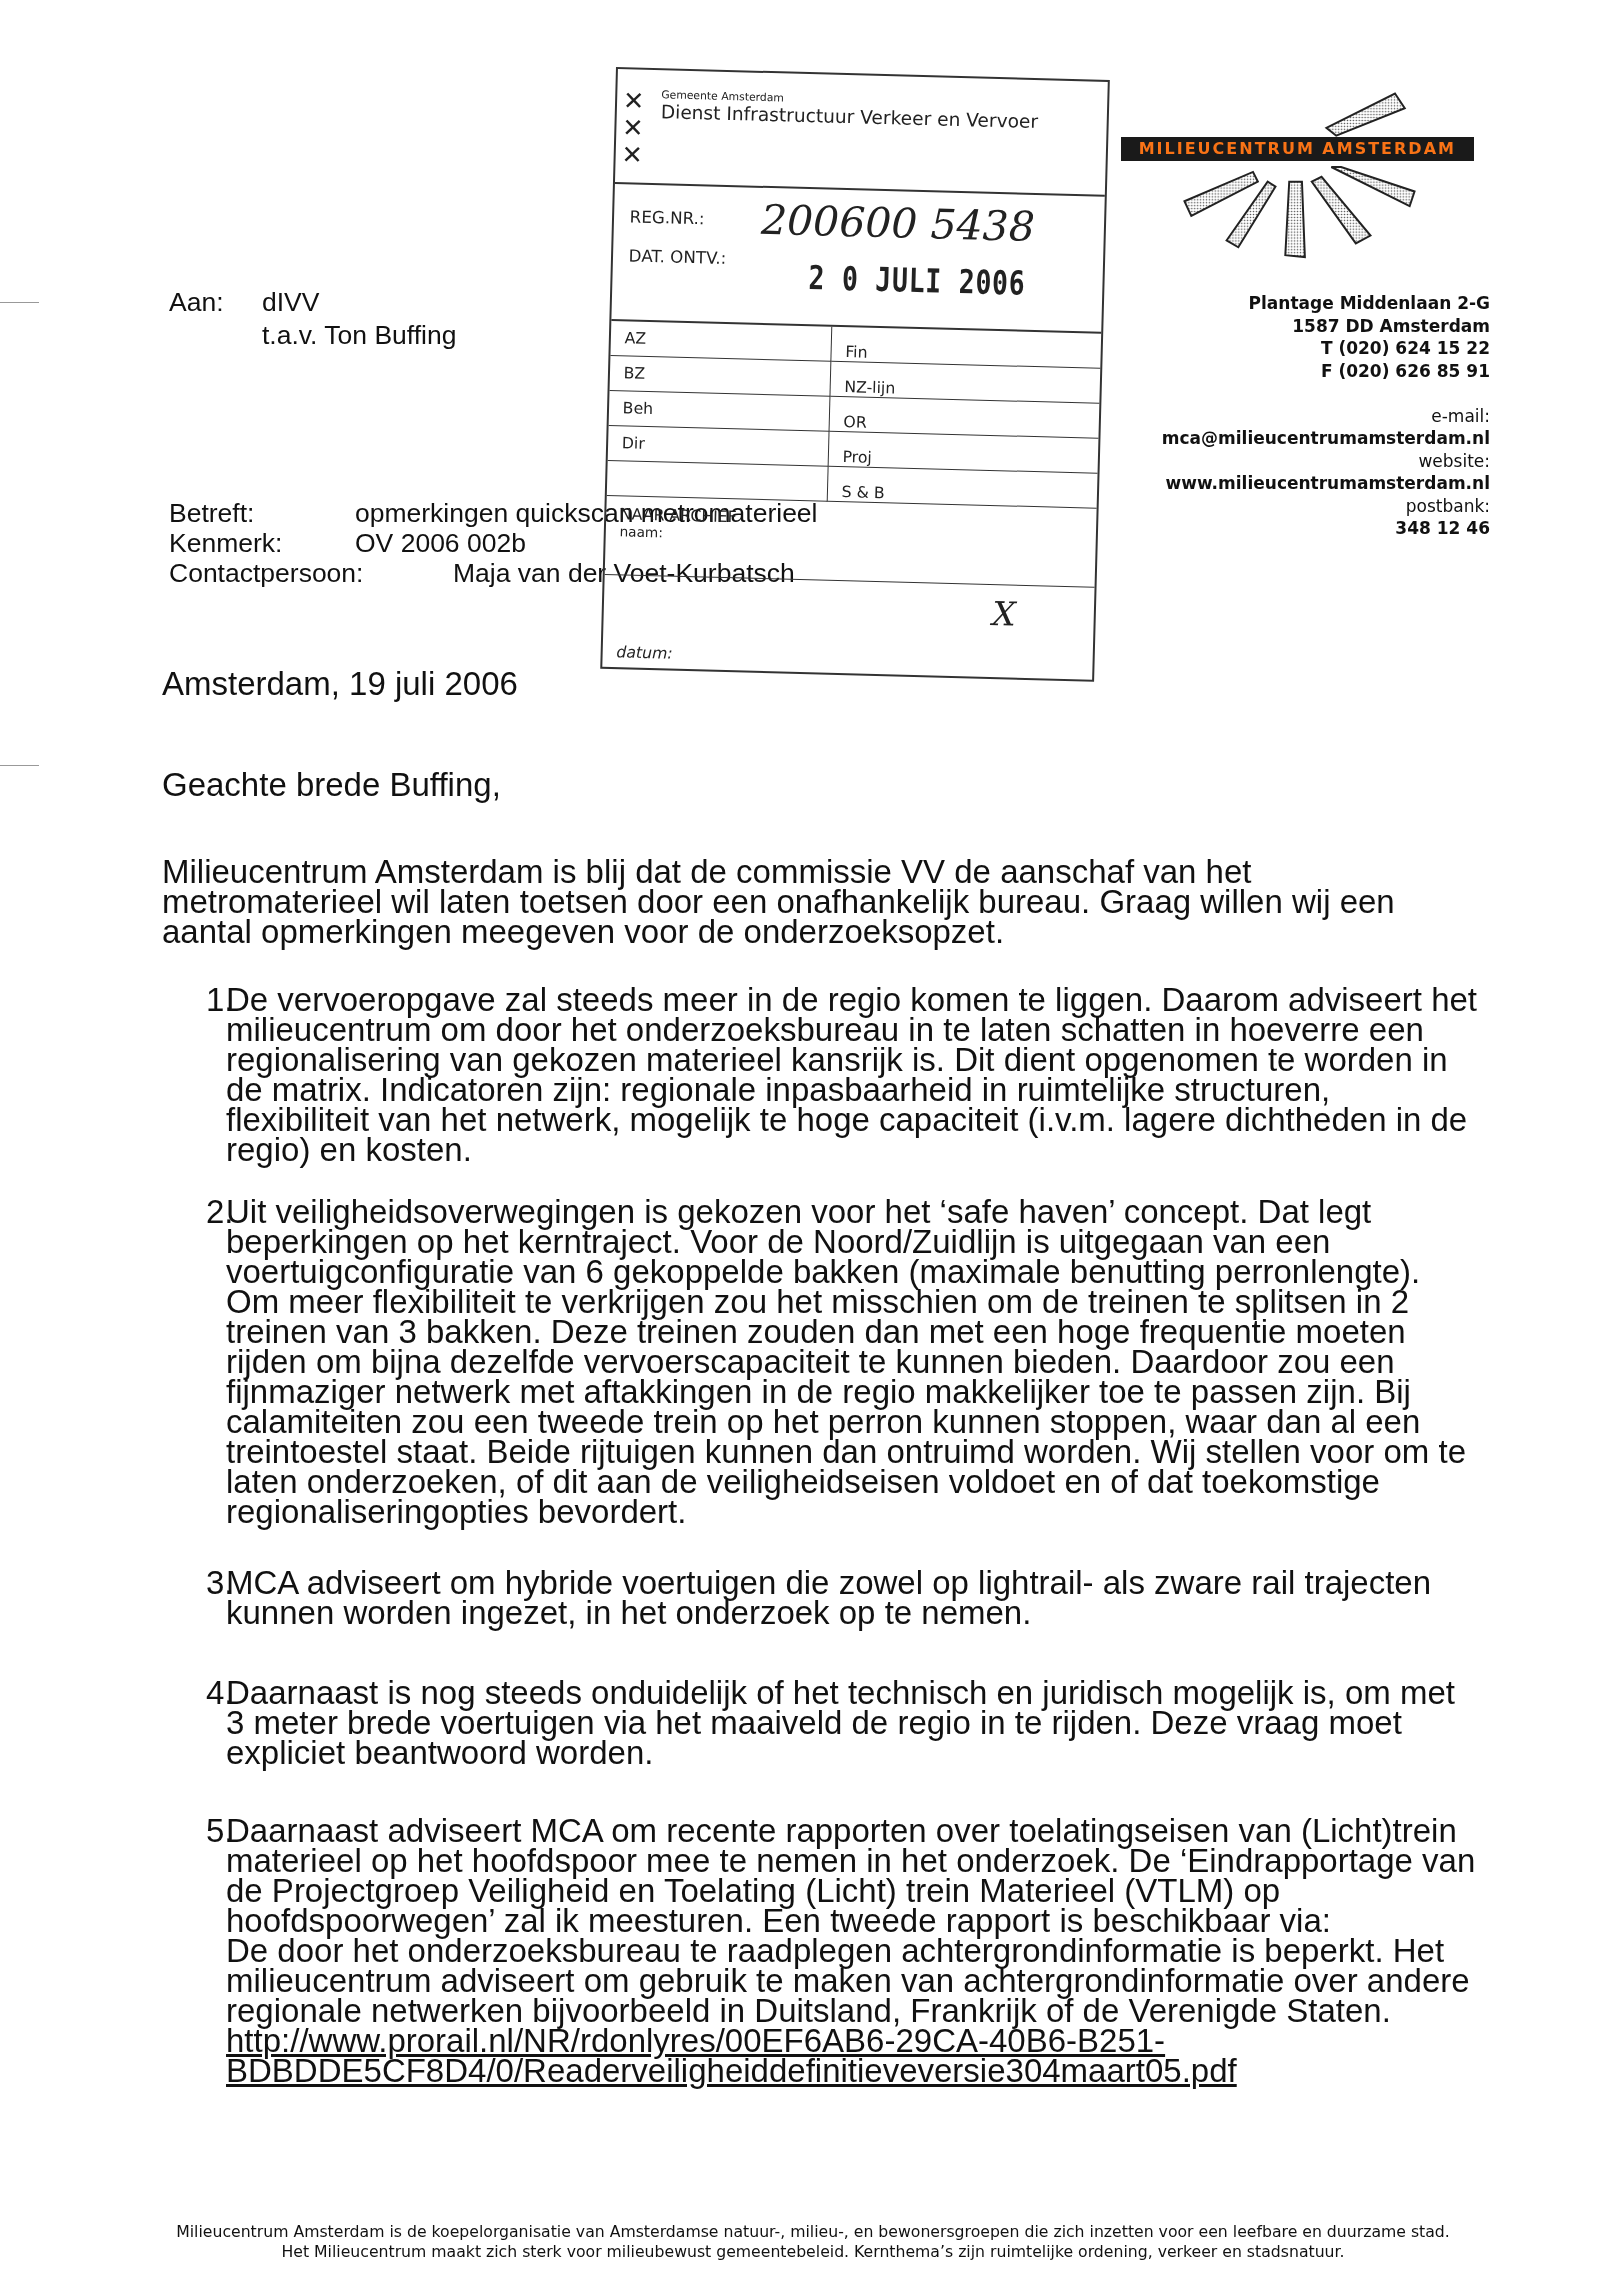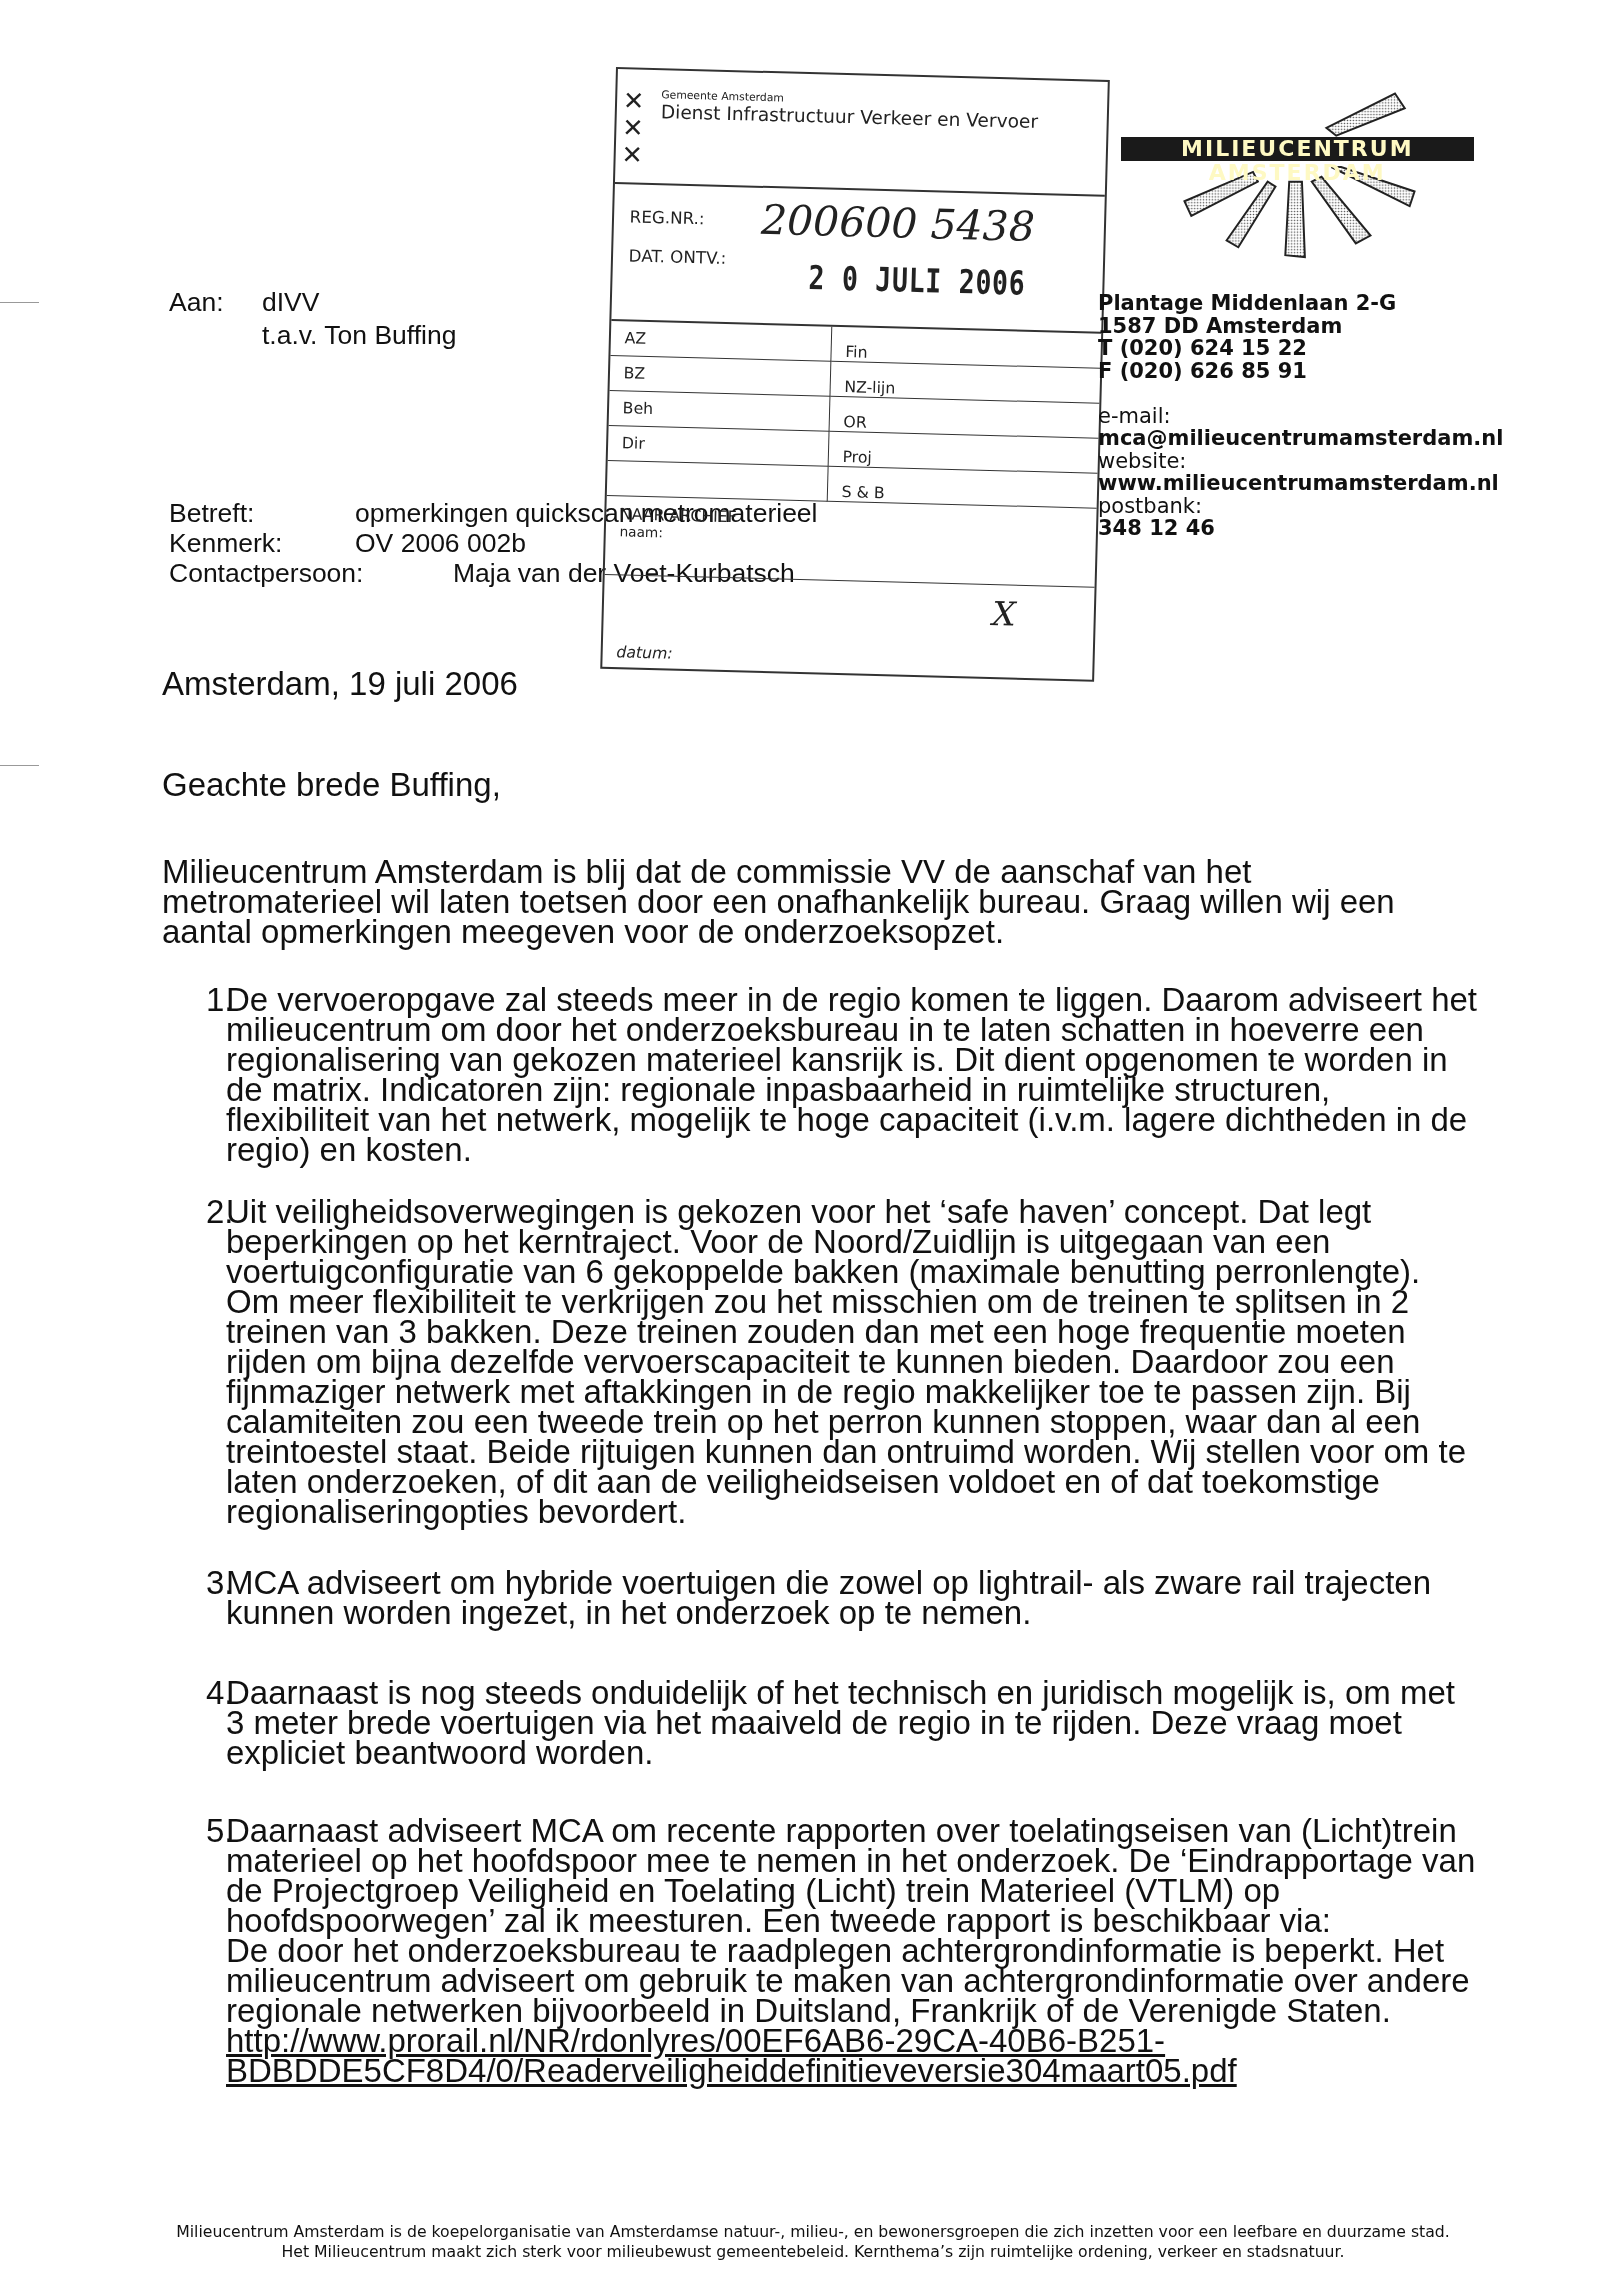--- a/index.html
+++ b/index.html
@@ -29,24 +29,24 @@
   .stamp .cell.l { border-right: 1.5px solid #333; }
   .stamp .cell.r { padding-top: 7.8px; }
   .stamp .archive { height: 78px; position: relative; border-bottom: 1.5px solid #333; }
   .stamp .archive .a1 { position: absolute; left: 13.7px; top: 7.8px; font-size: 15.7px; }
   .stamp .archive .a2 { position: absolute; left: 13.7px; top: 27.4px; font-size: 13.7px; }
   .stamp .datum { position: absolute; left: 13.7px; bottom: 5.9px; font-size: 15.7px; font-style: italic; }
   .stamp .scrib { position: absolute; right: 78px; top: 515px; font-family: "DejaVu Serif", serif; font-style: italic; font-size: 33px; }
 
   
   .logo { position: absolute; left: 1111px; top: 69px; width: 377px; height: 196px; }
-  .logo .bar { position: absolute; left: 9.8px; top: 68px; width: 353px; height: 23.5px; background: #1a1a1a; color: #fef9c3; font-family: "DejaVu Sans", sans-serif; font-weight: bold; font-size: 22px; letter-spacing: 2px; line-height: 23.5px; text-align: center; }
+  .logo .bar { position: absolute; left: 9.8px; top: 68px; width: 353px; height: 23.5px; background: #1a1a1a; color: #f97316; font-family: "DejaVu Sans", sans-serif; font-weight: bold; font-size: 16px; letter-spacing: 2px; line-height: 23.5px; text-align: center; }
 
   
-  .contact { position: absolute; left: 1098px; top: 292px; width: 392px; text-align: left; font-family: "DejaVu Sans", sans-serif; font-size: 21px; line-height: 22.5px; }
+  .contact { position: absolute; left: 1098px; top: 292px; width: 392px; text-align: right; font-family: "DejaVu Sans", sans-serif; font-size: 17px; line-height: 22.5px; }
   .contact .b { font-weight: bold; }
 
   
   .body-text { font-size: 33px; line-height: 30px; font-family: "Liberation Sans", sans-serif; }
   .para { position: absolute; left: 162px; width: 1313px; margin-top: 12px; }
   .item { position: absolute; left: 206px; width: 1274px; }
   .item .num { position: absolute; left: 0; top: 0; }
   .item .txt { margin-left: 20px; }
   .link { text-decoration: underline; color: #111; }
 

